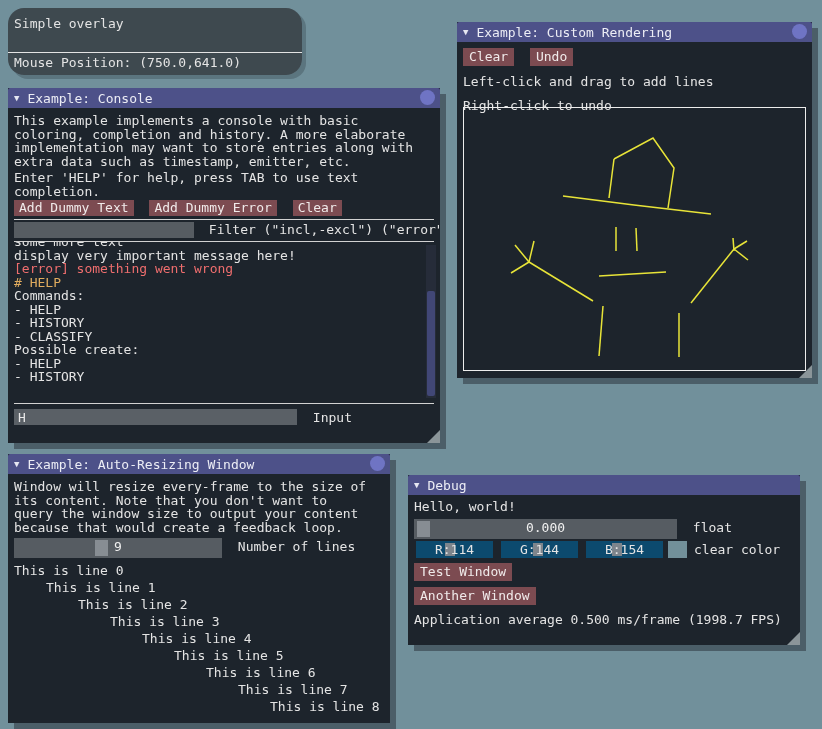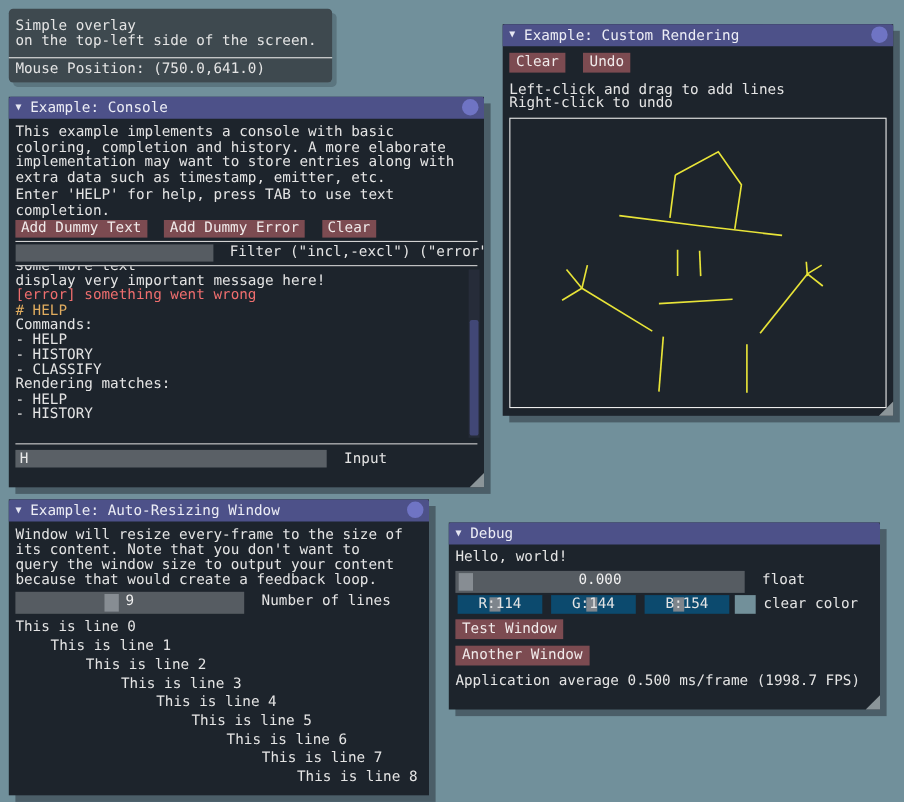--- a/index.html
+++ b/index.html
@@ -35,21 +35,21 @@
     display:inline-block;background:#7c4b51;color:#f0eaea;
     padding:2px 6px;height:14px;line-height:14px;white-space:nowrap;
   }
   .frame{background:#565c62;position:relative;box-sizing:border-box;}
   .txt{position:absolute;white-space:pre-line;line-height:13.5px;}
   .row{position:absolute;white-space:nowrap;}
 
   
   #overlay{
     position:absolute;left:8px;top:8px;width:294px;height:67px;
-    background:rgba(60,70,76,0.96);border-radius:4px;
+    background:rgba(60,70,76,0.96);border-radius:16px;
     box-shadow:4px 4px 0 rgba(28,34,42,0.25);
   }
   #overlay .ov-sep{position:absolute;left:0;right:0;top:44px;height:1px;background:#e4e4e4;}
 
   
   #console-win{left:8px;top:88px;width:432px;height:355px;}
   #console-log{position:absolute;left:6px;right:6px;top:154px;height:158px;overflow:hidden;}
   .log-line{height:13.5px;line-height:13.5px;white-space:nowrap;}
   .log-line.clipped{margin-top:-7px;}
   .log-line.error{color:#ef6e6e;}
@@ -80,21 +80,20 @@
     position:absolute;right:0;bottom:0;width:0;height:0;
     border-style:solid;border-width:0 0 13px 13px;
     border-color:transparent transparent #8b9599 transparent;
   }
 </style>
 </head>
 <body>
 
 <div id="overlay">
   <div class="txt" style="left:6px;top:9px;">Simple overlay</div>
-  <div class="txt" style="left:6px;top:23px;">on the top-left side of the screen.</div>
   <div class="ov-sep"></div>
   <div class="txt" style="left:6px;top:48px;">Mouse Position: (750.0,641.0)</div>
 </div>
 
 <div class="window" id="console-win">
   <div class="titlebar">
     <span class="collapse">▼</span>
     <span>Example: Console</span>
     <span class="close-btn"></span>
   </div>
@@ -117,21 +116,21 @@
   <div class="sep" style="top:153px;"></div>
   <div id="console-log">
       <div class="log-line clipped">some more text</div>
       <div class="log-line">display very important message here!</div>
       <div class="log-line error">[error] something went wrong</div>
       <div class="log-line command"># HELP</div>
       <div class="log-line">Commands:</div>
       <div class="log-line">- HELP</div>
       <div class="log-line">- HISTORY</div>
       <div class="log-line">- CLASSIFY</div>
-      <div class="log-line">Rendering matches:</div>
+      <div class="log-line">Possible create:</div>
       <div class="log-line">- HELP</div>
       <div class="log-line">- HISTORY</div>
     </div>
   <div id="console-scrollbar">
     <div id="console-scroll-thumb"></div>
   </div>
   <div class="sep" style="top:315px;"></div>
   <div class="row" style="left:6px;top:321px;">
     <input class="text-input" style="width: 283px;" value="H">
     <span style="margin-left:8px;line-height:16px;">Input</span>
@@ -143,21 +142,21 @@
   <div class="titlebar">
     <span class="collapse">▼</span>
     <span>Example: Custom Rendering</span>
     <span class="close-btn"></span>
   </div>
   <div class="row" style="left:6px;top:26px;">
     <span class="btn2" style="margin-right:8px;">Clear</span>
     <span class="btn2">Undo</span>
   </div>
   <div class="row" style="left:6px;top:52px;">Left-click and drag to add lines</div>
-  <div class="row" style="left:6px;top:64px;">Right-click to undo</div>
+  <div class="row" style="left:6px;top:76px;">Right-click to undo</div>
   <div id="canvas">
     <svg width="341" height="262" viewBox="0 0 341 262">
         <polyline points="150,51 145,90" fill="none" stroke="#e8e438" stroke-width="1.5"></polyline>
         <polyline points="150,51 189,30 210,60 204,100" fill="none" stroke="#e8e438" stroke-width="1.5"></polyline>
         <polyline points="99,88 170,97 247,106" fill="none" stroke="#e8e438" stroke-width="1.5"></polyline>
         <polyline points="152,119 152,143" fill="none" stroke="#e8e438" stroke-width="1.5"></polyline>
         <polyline points="172,120 173,143" fill="none" stroke="#e8e438" stroke-width="1.5"></polyline>
         <polyline points="135,168 202,164" fill="none" stroke="#e8e438" stroke-width="1.5"></polyline>
         <polyline points="129,193 65,154" fill="none" stroke="#e8e438" stroke-width="1.5"></polyline>
         <polyline points="65,154 47,165" fill="none" stroke="#e8e438" stroke-width="1.5"></polyline>

